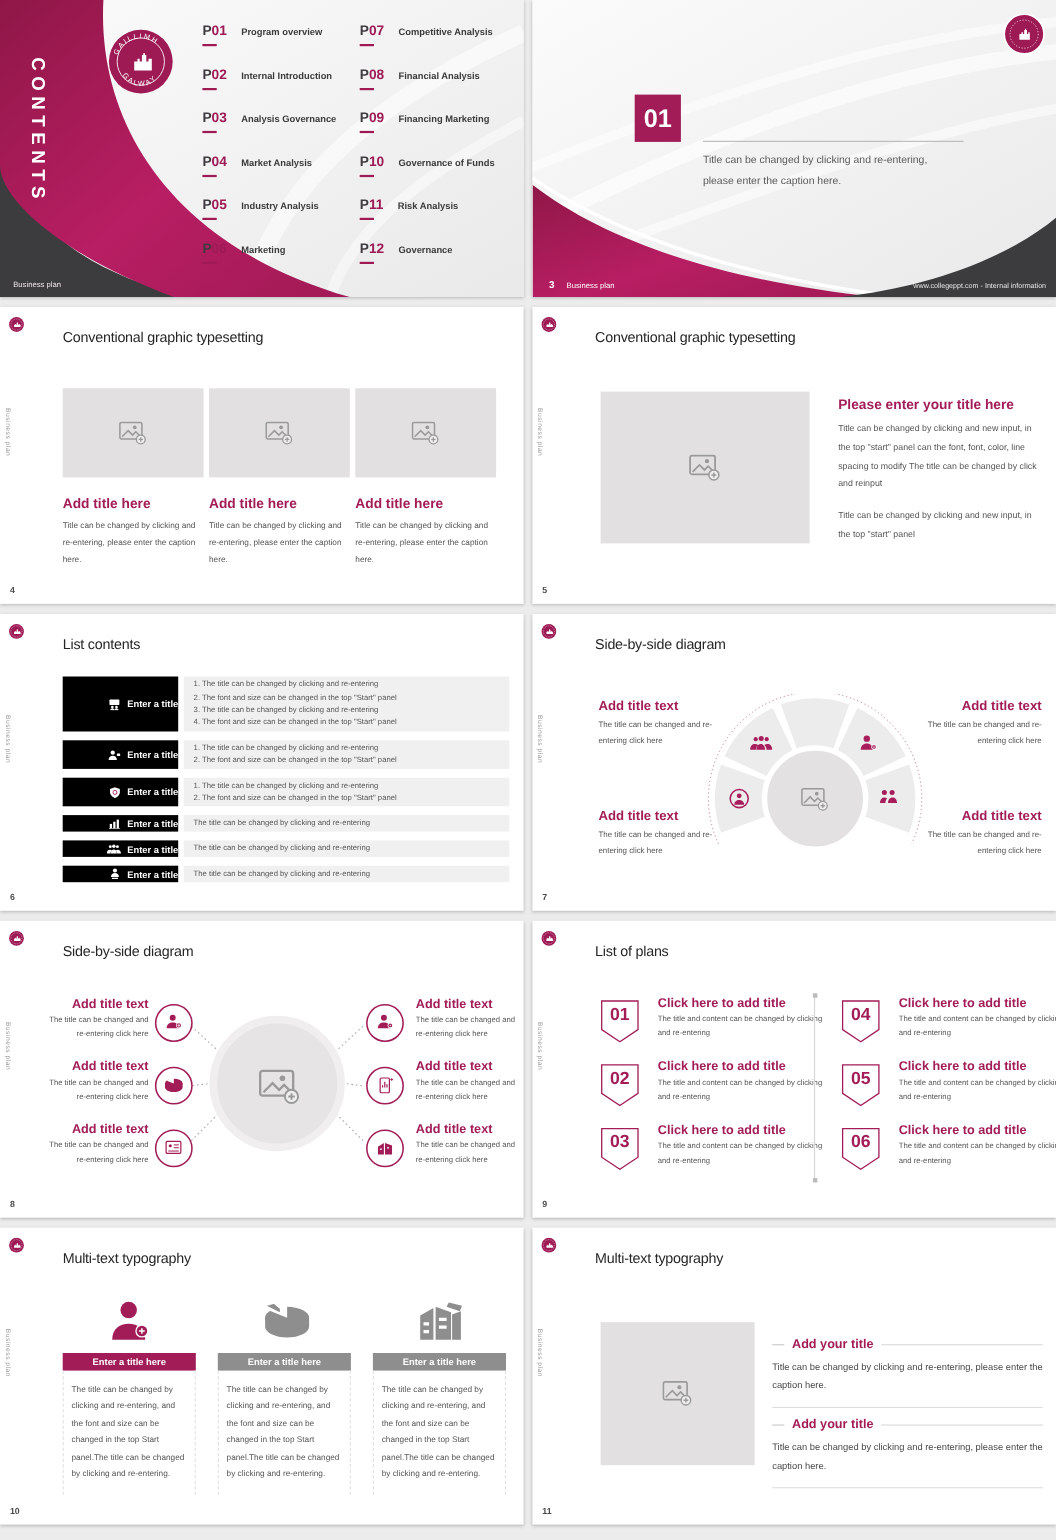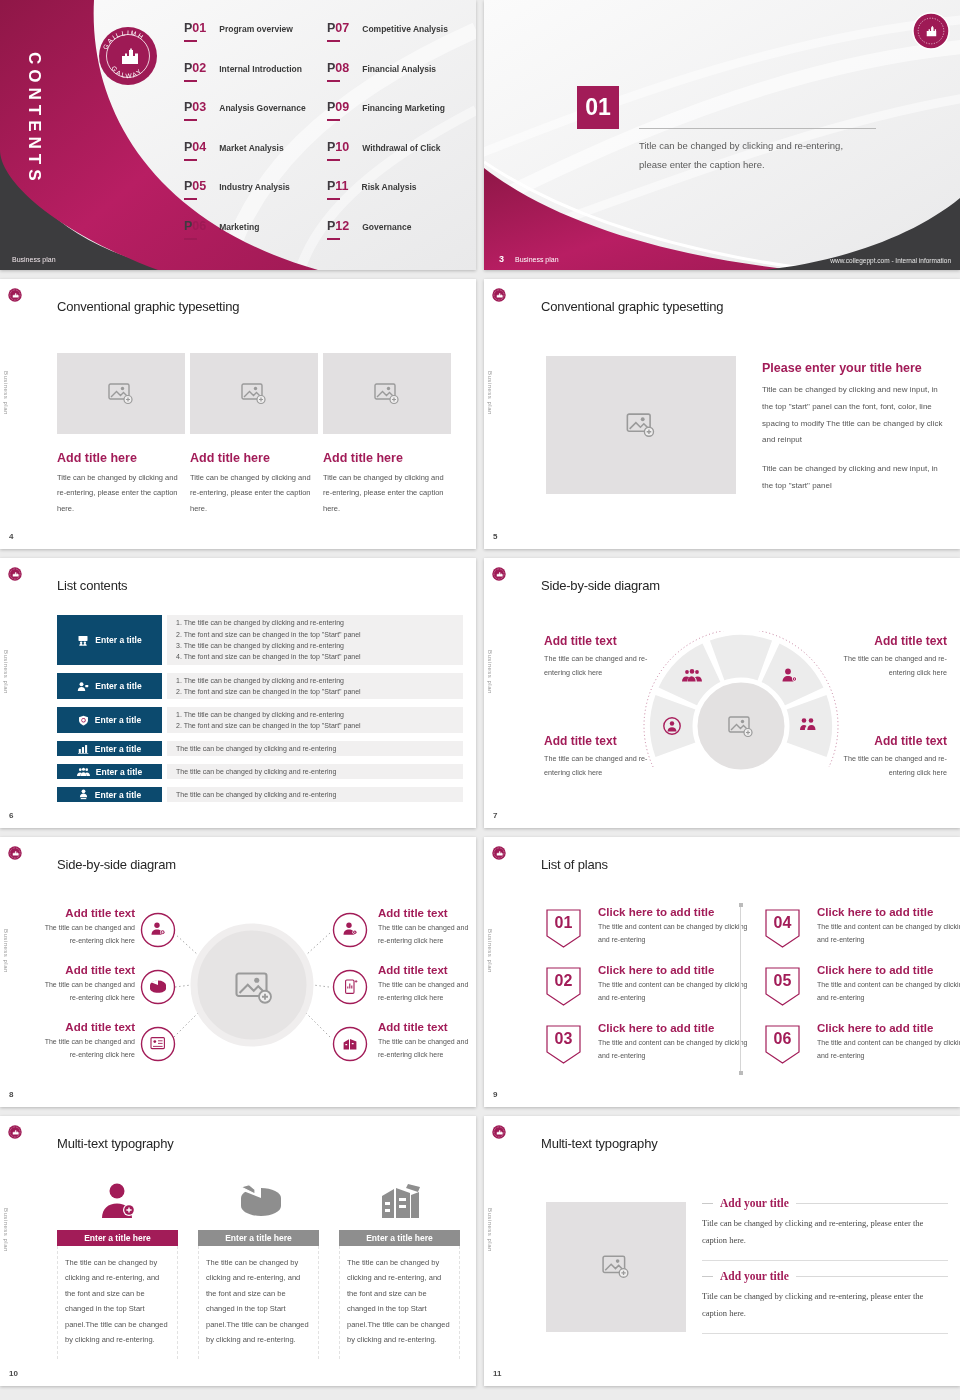--- a/index.html
+++ b/index.html
@@ -62,22 +62,22 @@
   
   .s5-ph { left: 62px; top: 77px; width: 190px; height: 138px; }
   .s5-head { position: absolute; left: 278px; top: 82px; font-size: 12.5px; font-weight: bold; color: #a21c58; }
   .s5-p1 { position: absolute; left: 278px; top: 103px; width: 186px; font-size: 8px; color: #555; line-height: 2.1; }
   .s5-p2 { position: absolute; left: 278px; top: 182px; width: 186px; font-size: 8px; color: #555; line-height: 2.1; }
 
   
   .list-rows { position: absolute; left: 57px; top: 57px; width: 406px; }
   .lrow { display: flex; margin-bottom: 8px; }
   .lbar {
-    width: 105px; flex: 0 0 105px; background: #0c4a6e; color: #fff;
-    display: flex; align-items: center; justify-content: center; gap: 6px;
+    width: 105px; flex: 0 0 105px; background: #000000; color: #fff;
+    display: flex; align-items: center; justify-content: flex-end; gap: 6px;
     font-size: 8.5px; font-weight: bold;
   }
   .lbox { flex: 1; background: #f1f0f0; margin-left: 5px; font-size: 7px; color: #555;
     display: flex; flex-direction: column; justify-content: center; padding: 3px 9px; line-height: 1.62; }
   .h50 { height: 50px; } .h26 { height: 26px; } .h15 { height: 15px; }
 
   
   .dg-block { position: absolute; width: 112px; }
   .dg-title { color: #a21c58; font-size: 12px; font-weight: bold; margin-bottom: 4px; }
   .dg-body { font-size: 7.2px; color: #555; line-height: 1.9; }
@@ -103,21 +103,21 @@
   .mt-col { position: absolute; top: 60px; width: 121px; }
   .mt-icon { height: 44px; display: flex; align-items: flex-end; justify-content: center; }
   .mt-head { margin-top: 10px; height: 16px; line-height: 16px; text-align: center;
     color: #fff; font-size: 8.5px; font-weight: bold; }
   .mt-head.accent { background: #a21c58; } .mt-head.gray { background: #8e8e8e; }
   .mt-body { border-left: 1px dashed #e2e2e2; border-right: 1px dashed #e2e2e2;
     padding: 9px 7px 12px; font-size: 7.5px; color: #555; line-height: 2.05; }
 
   
   .s11-ph { left: 62px; top: 86px; width: 140px; height: 130px; }
-  .s11-col { position: absolute; left: 218px; top: 75px; width: 246px; font-family: Liberation Serif, serif; }
+  .s11-col { position: absolute; left: 218px; top: 94px; width: 246px; }
   .s11-block { padding: 6px 0 11px; border-bottom: 1px solid #ddd; }
   .s11-block + .s11-block { margin-top: 3px; }
   .s11-hrow { display: flex; align-items: center; }
   .s11-hrow .dash { width: 11px; height: 1px; background: #c9c9c9; }
   .s11-hrow .tail { flex: 1; height: 1px; background: #d9d9d9; }
   .s11-title { color: #a21c58; font-size: 11.5px; font-weight: bold; margin: 0 7px; }
   .s11-body { font-size: 8.5px; color: #484848; line-height: 2.0; margin-top: 6px; }
 </style>
 </head>
 <body>
@@ -247,21 +247,21 @@
             <span class="toc-p">P</span>
             <span class="toc-n">09</span>
             <span class="toc-label">Financing Marketing</span>
           </div>
           <div class="toc-rule"></div>
         </div>
       <div class="toc-item">
           <div class="toc-line">
             <span class="toc-p">P</span>
             <span class="toc-n">10</span>
-            <span class="toc-label">Withdrawal of Click</span>
+            <span class="toc-label">Governance of Funds</span>
           </div>
           <div class="toc-rule"></div>
         </div>
       <div class="toc-item">
           <div class="toc-line">
             <span class="toc-p">P</span>
             <span class="toc-n">11</span>
             <span class="toc-label">Risk Analysis</span>
           </div>
           <div class="toc-rule"></div>

